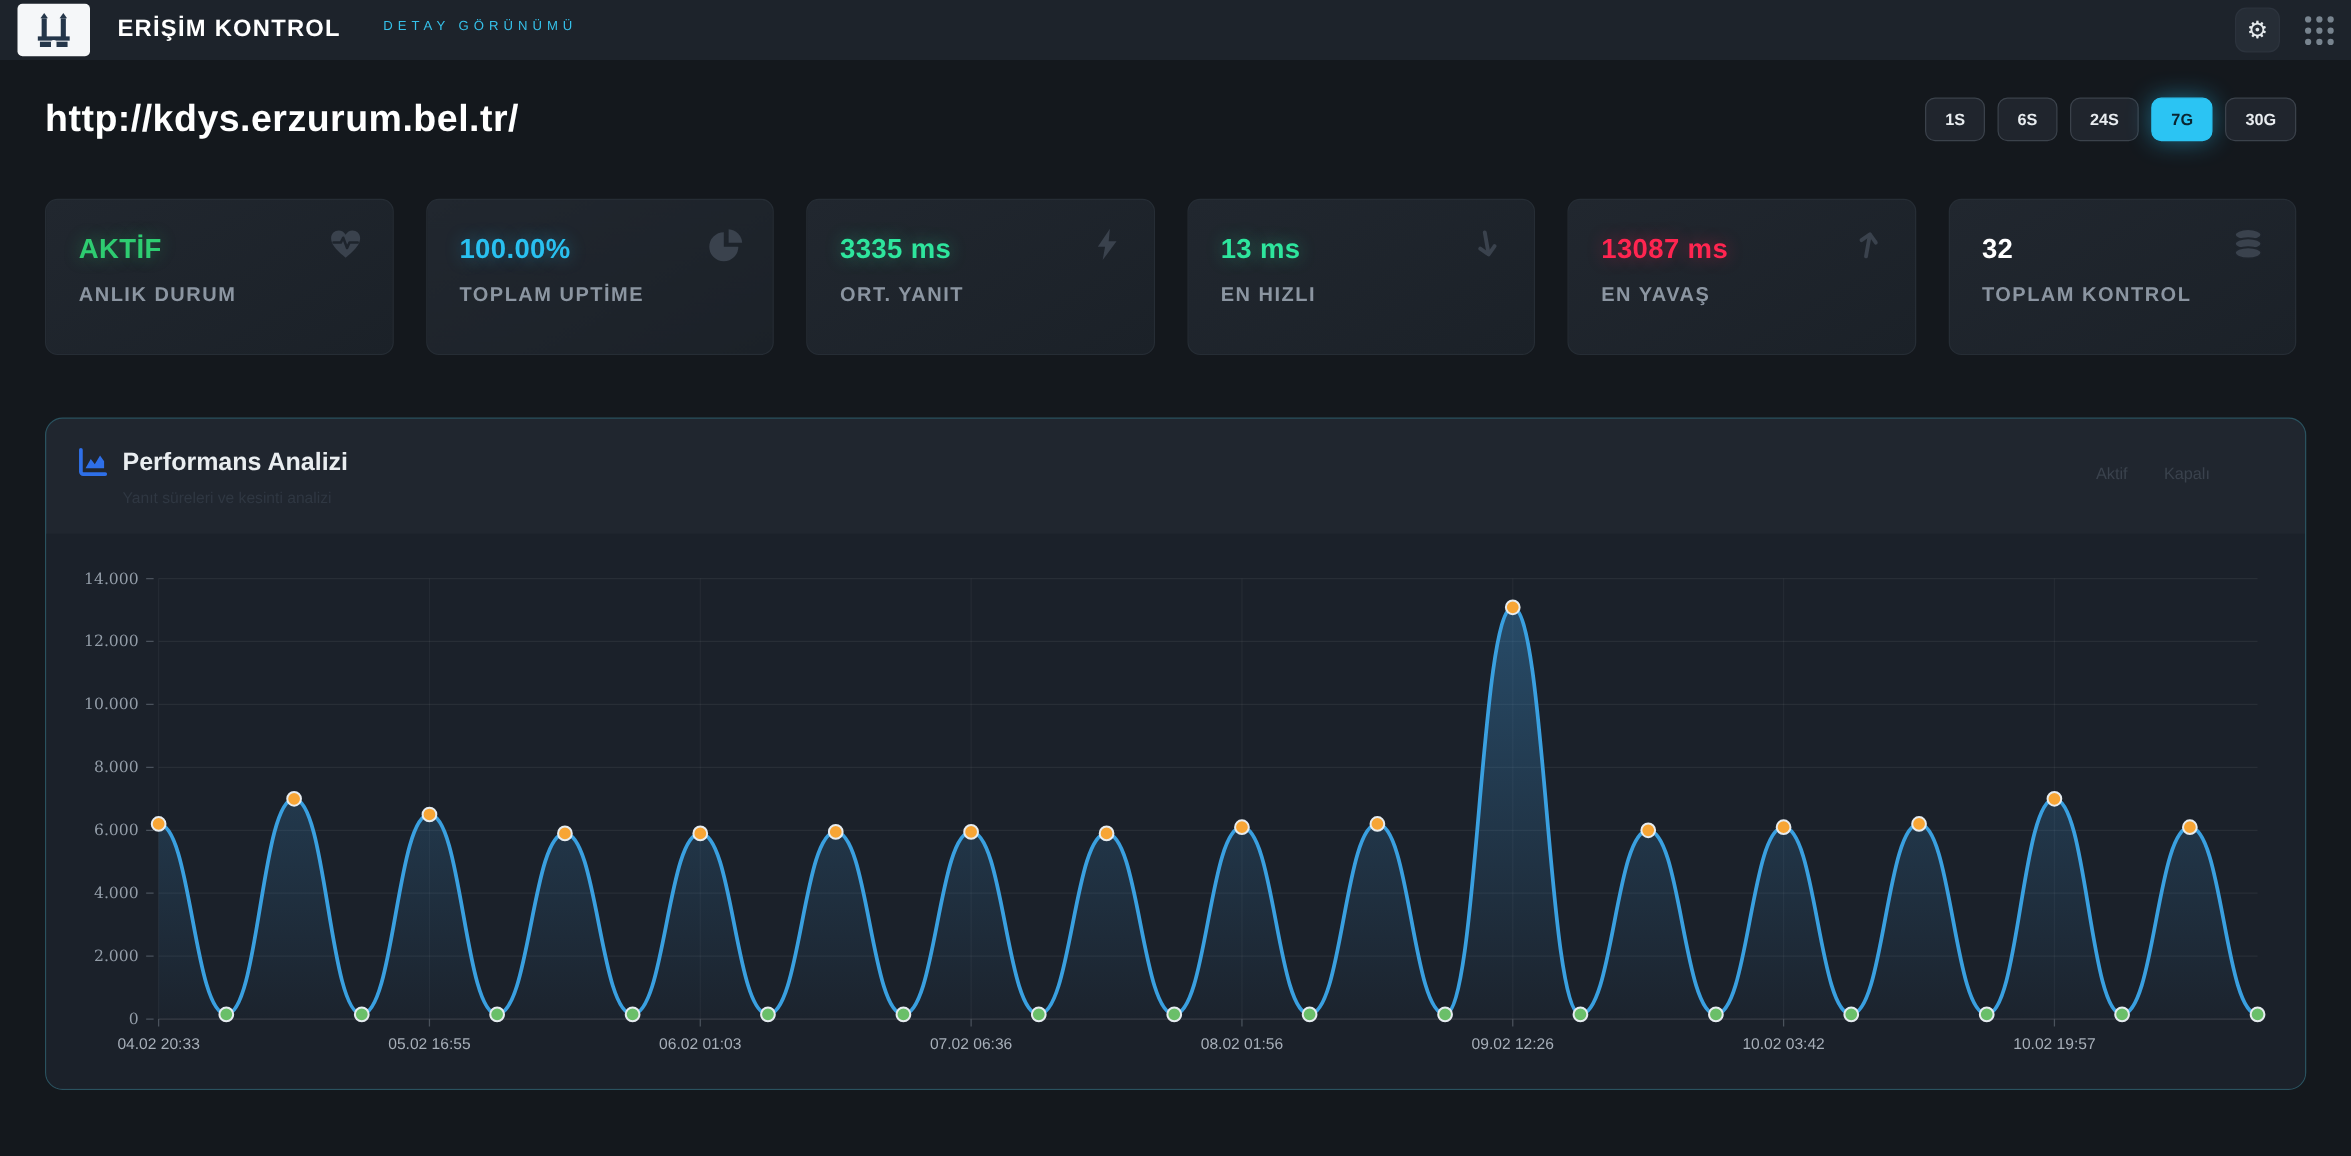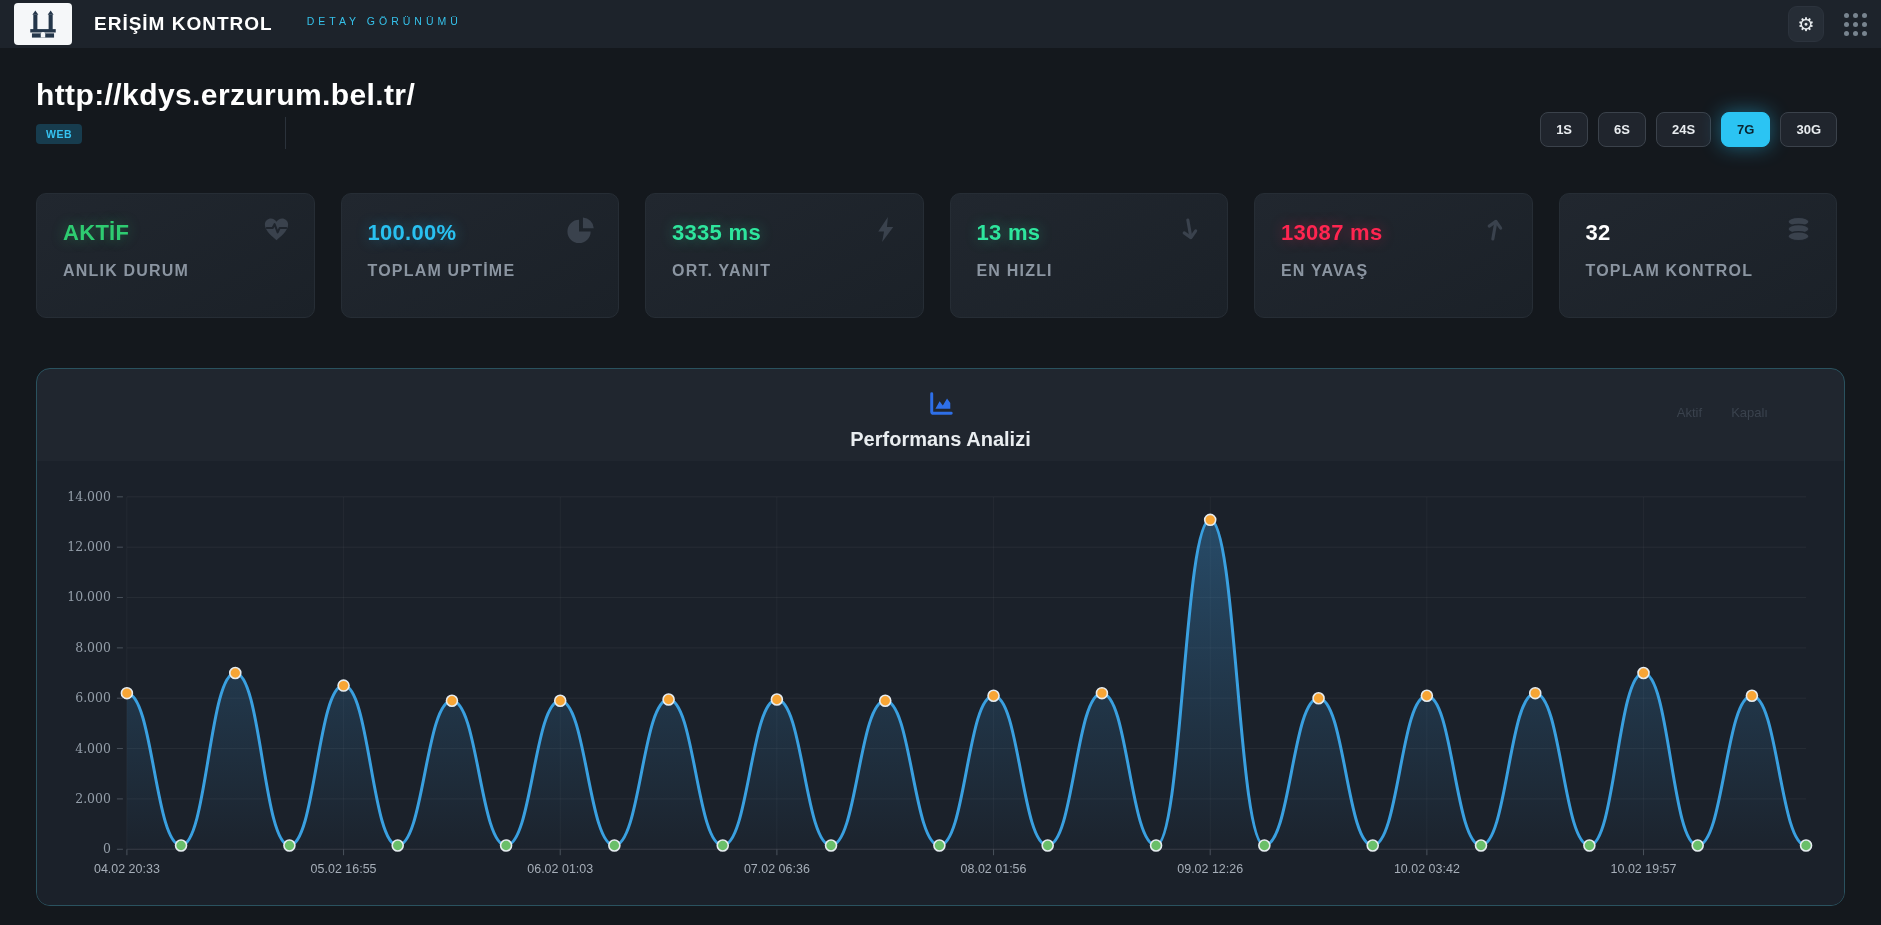--- a/index.html
+++ b/index.html
@@ -41,21 +41,21 @@
                background:linear-gradient(150deg,#21272f 0%,#1b2128 100%);
                border:1px solid #262d35; padding:26px 24px 0 26px; }
   .stat-value { font-size:22px; font-weight:800; letter-spacing:.3px; }
   .stat-label { margin-top:16px; font-size:16px; font-weight:700; letter-spacing:1.2px; color:#8b95a1; }
   .stat-icon { position:absolute; top:20px; right:22px; color:#3a424d; }
 
   
   .chart-panel { margin:50px 36px 0 36px; height:538px; border-radius:14px;
                  border:1px solid #2a525f; background:#20262f; position:relative; overflow:hidden; }
   .panel-head { padding:22px 24px 0 24px; }
-  .panel-title-line { display:flex; align-items:center; gap:11px;flex-direction:column; }
+  .panel-title-line { display:flex; align-items:center; gap:11px; }
   .panel-title { font-size:20px; font-weight:800; color:#e9edf0; }
   .panel-subtitle { margin:8px 0 0 37px; font-size:12.5px; color:#2f3742; }
   .panel-legend { position:absolute; top:36px; right:76px; display:flex; gap:29px;margin-left:20px; }
   .legend-item { font-size:13px; color:#3a424d; cursor:pointer; }
   .plot-area { position:absolute; left:0; right:0; top:92px; bottom:0; background:#1b212a; }
   .plot-area svg { display:block; width:100%; height:100%; }
 </style>
 </head>
 <body>
 
@@ -91,24 +91,20 @@
         <i></i>
         <i></i>
         <i></i>
     </div>
   </div>
 </header>
 
 <section class="url-row">
   <div>
     <h1 class="url-title">http://kdys.erzurum.bel.tr/</h1>
-    <div class="url-meta">
-      <span class="web-badge">WEB</span>
-      <span class="meta-divider"></span>
-    </div>
   </div>
   <div class="ranges" id="ranges">
       <button class="range-btn">1S</button>
       <button class="range-btn">6S</button>
       <button class="range-btn">24S</button>
       <button class="range-btn active">7G</button>
       <button class="range-btn">30G</button>
     </div>
 </section>
 

